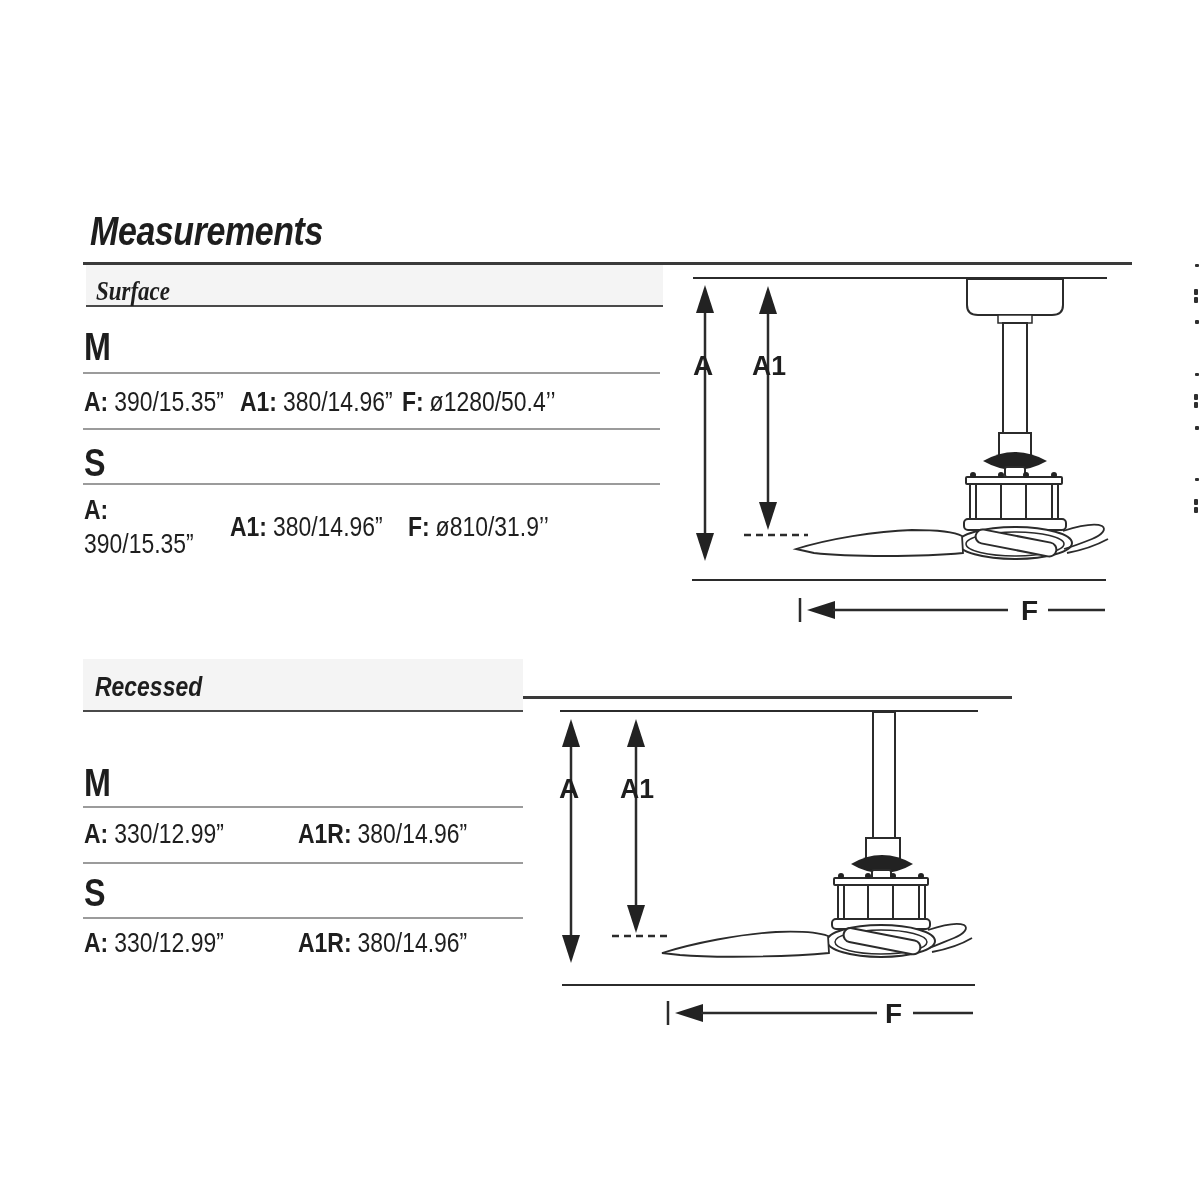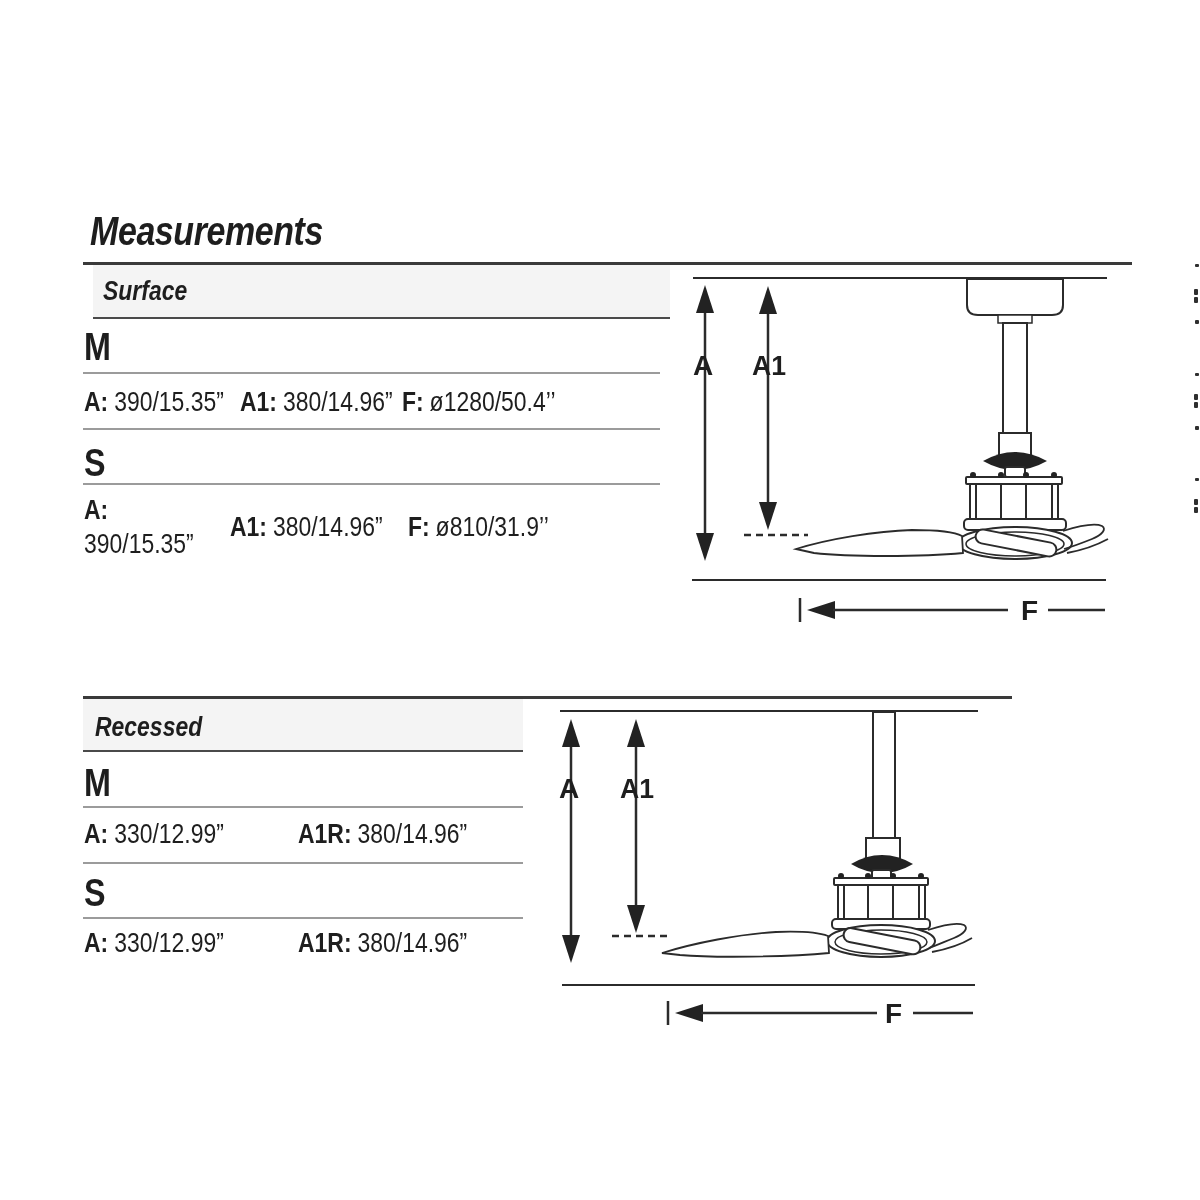--- a/index.html
+++ b/index.html
@@ -26,21 +26,21 @@
 </style>
 </head>
 <body>
 
 <div class="page">
 
   <div class="abs title cond" style="left:90px;top:211px;">Measurements</div>
 
   <div class="abs thickline" style="left:83px;top:262px;width:1049px;"></div>
 
-  <div class="abs band" style="left:93px;top:265px;width:577px;height:54px;">
+  <div class="abs band" style="left:86px;top:265px;width:577px;height:42px;font-family:Liberation Serif, serif;">
     <div class="abs band-label cond" style="left:10px;top:13px;">Surface</div>
   </div>
 
   <div class="abs variant cond" style="left:84px;top:328px;">M</div>
 
   <div class="abs rowline" style="left:83px;top:372px;width:577px;"></div>
 
   <div class="abs" style="left:0;top:0;">
     <div class="abs mrow cond" style="left:84px;top:389px;">
       <b>A:</b><span class="val">390/15.35”</span>
@@ -146,21 +146,21 @@
     <div class="abs frag" style="left:1194px;top:394px;height:6px;"></div>
     <div class="abs frag" style="left:1194px;top:402px;height:6px;"></div>
     <div class="abs frag" style="left:1195px;top:426px;height:4px;"></div>
     <div class="abs frag" style="left:1195px;top:478px;height:3px;"></div>
     <div class="abs frag" style="left:1194px;top:499px;height:6px;"></div>
     <div class="abs frag" style="left:1194px;top:507px;height:6px;"></div>
   </div>
 
   <div class="abs thickline" style="left:83px;top:696px;width:929px;"></div>
 
-  <div class="abs band" style="left:83px;top:699px;width:440px;height:53px;">
+  <div class="abs band" style="left:83px;top:659px;width:440px;height:53px;">
     <div class="abs band-label cond" style="left:12px;top:15px;">Recessed</div>
   </div>
 
   <div class="abs variant cond" style="left:84px;top:764px;">M</div>
 
   <div class="abs rowline" style="left:83px;top:806px;width:440px;"></div>
 
   <div class="abs" style="left:0;top:0;">
     <div class="abs mrow cond" style="left:84px;top:821px;">
       <b>A:</b><span class="val">330/12.99”</span>

